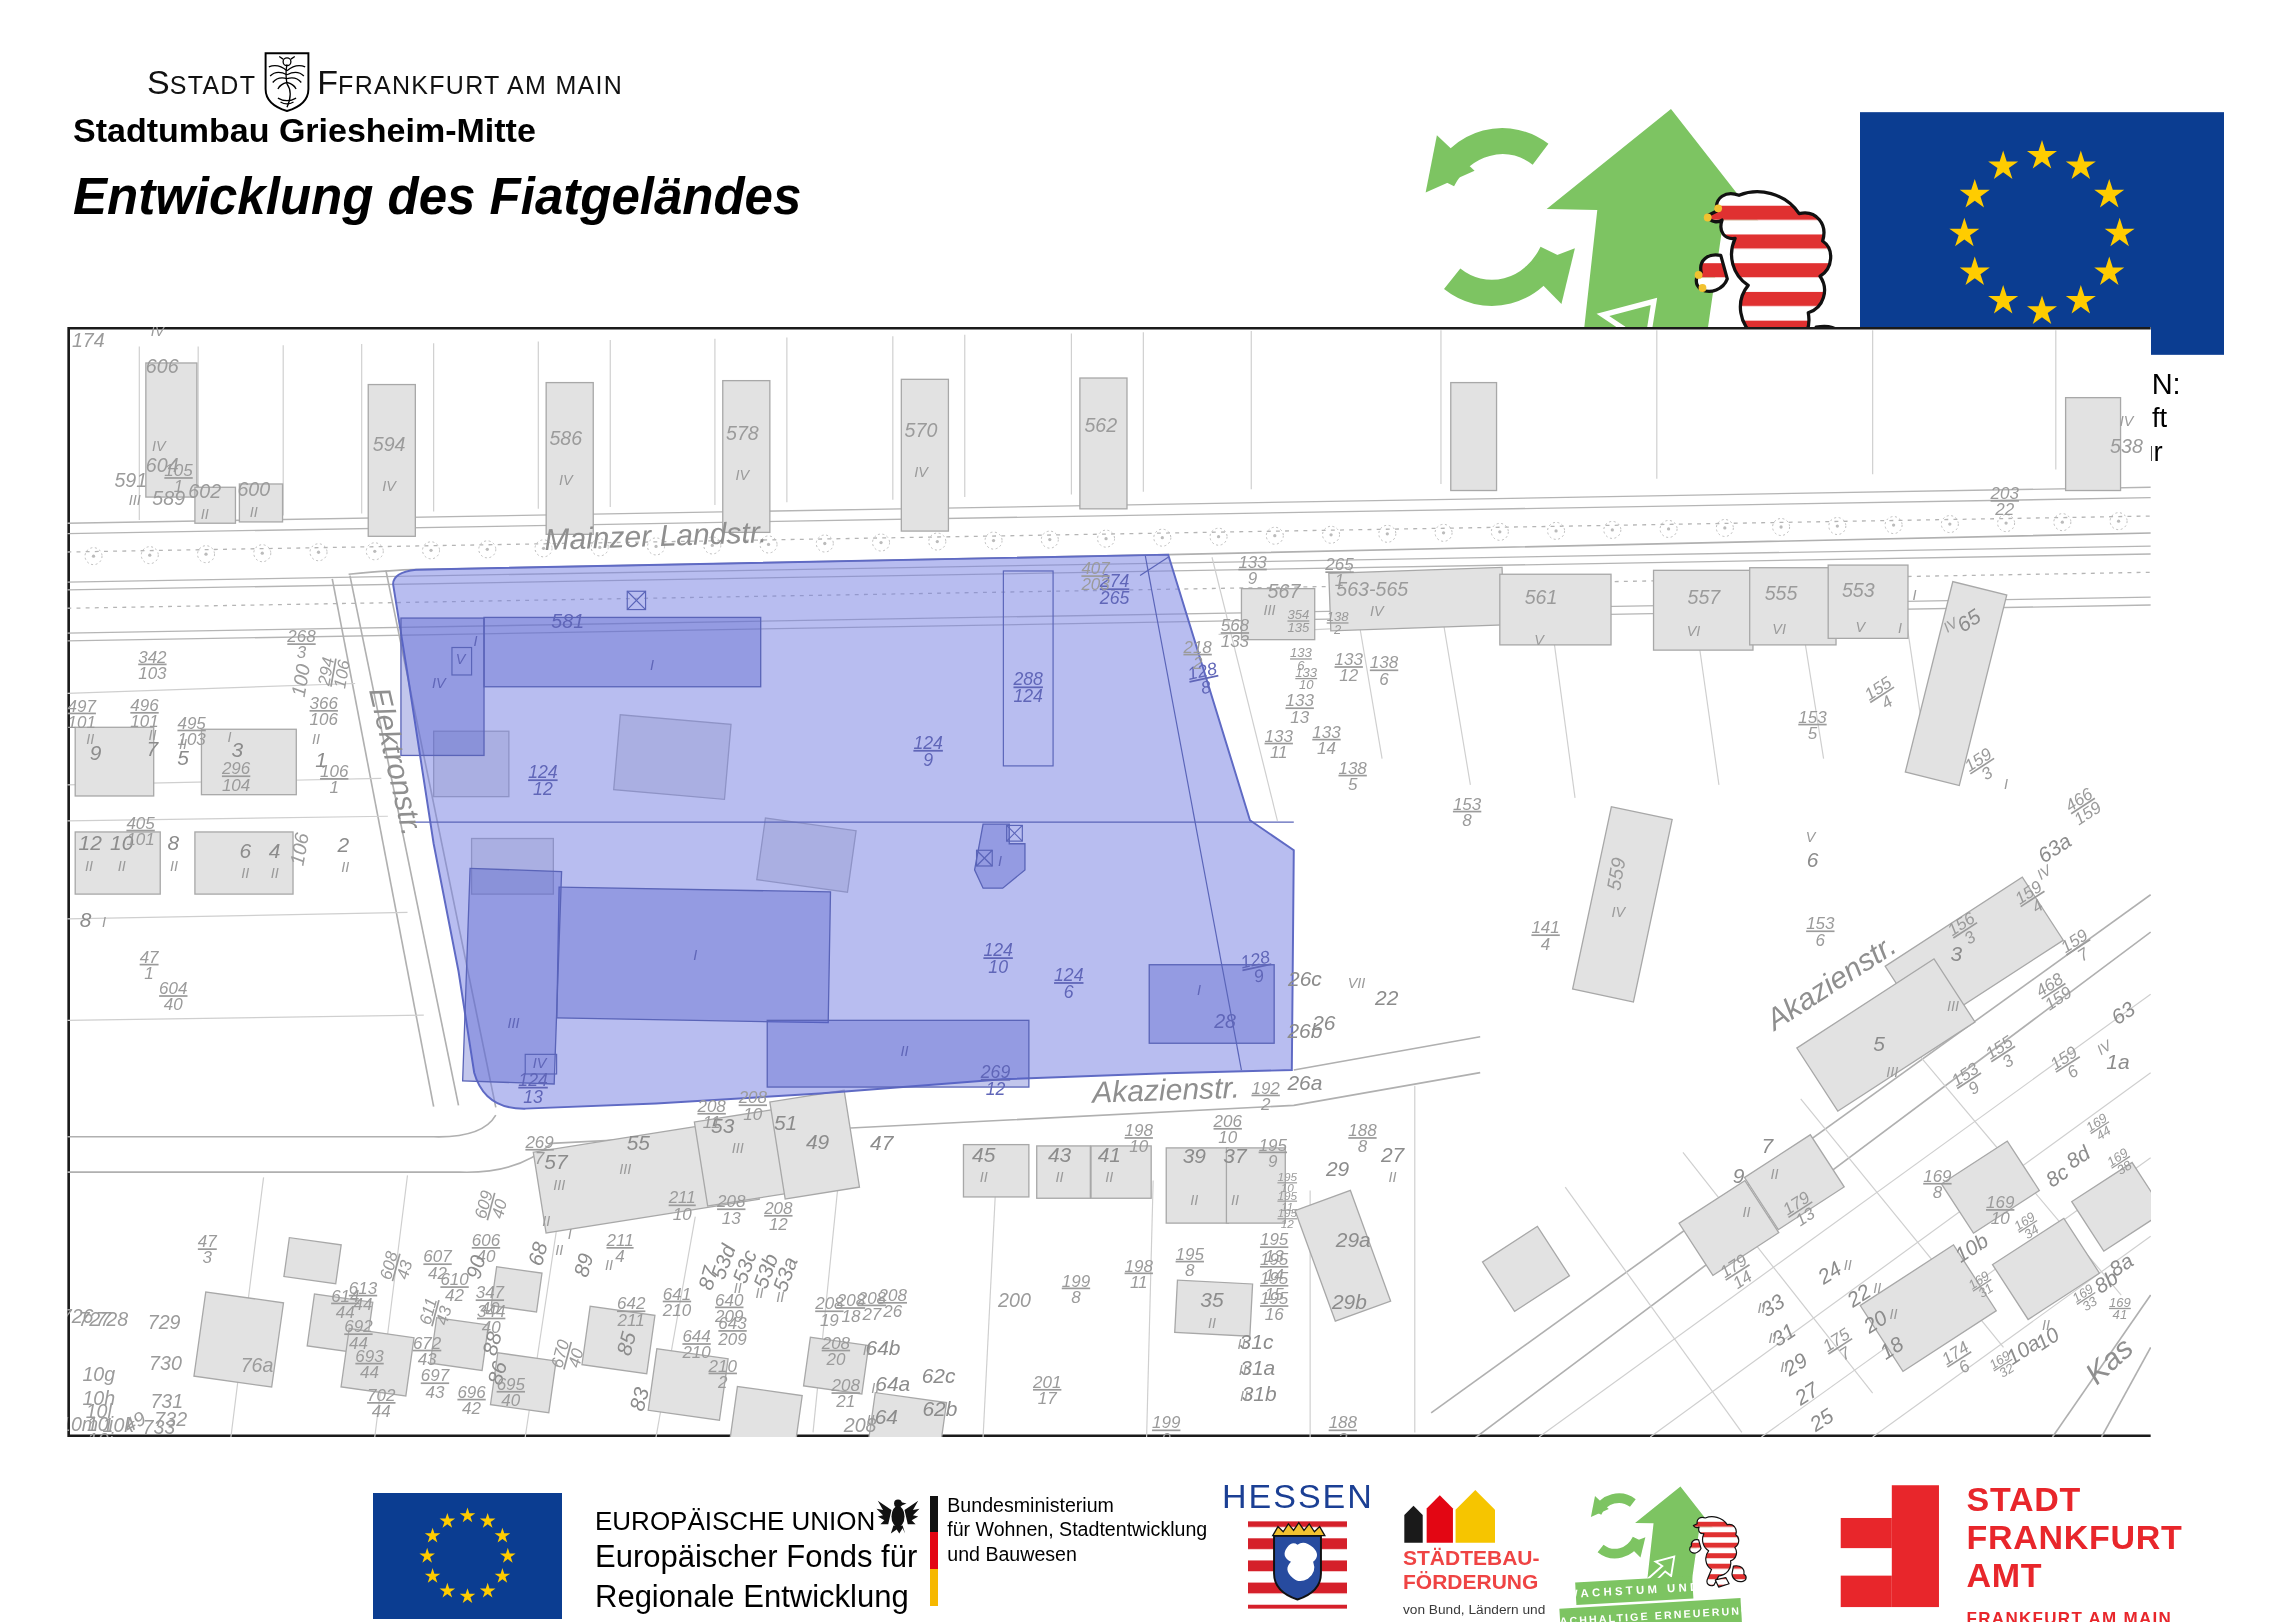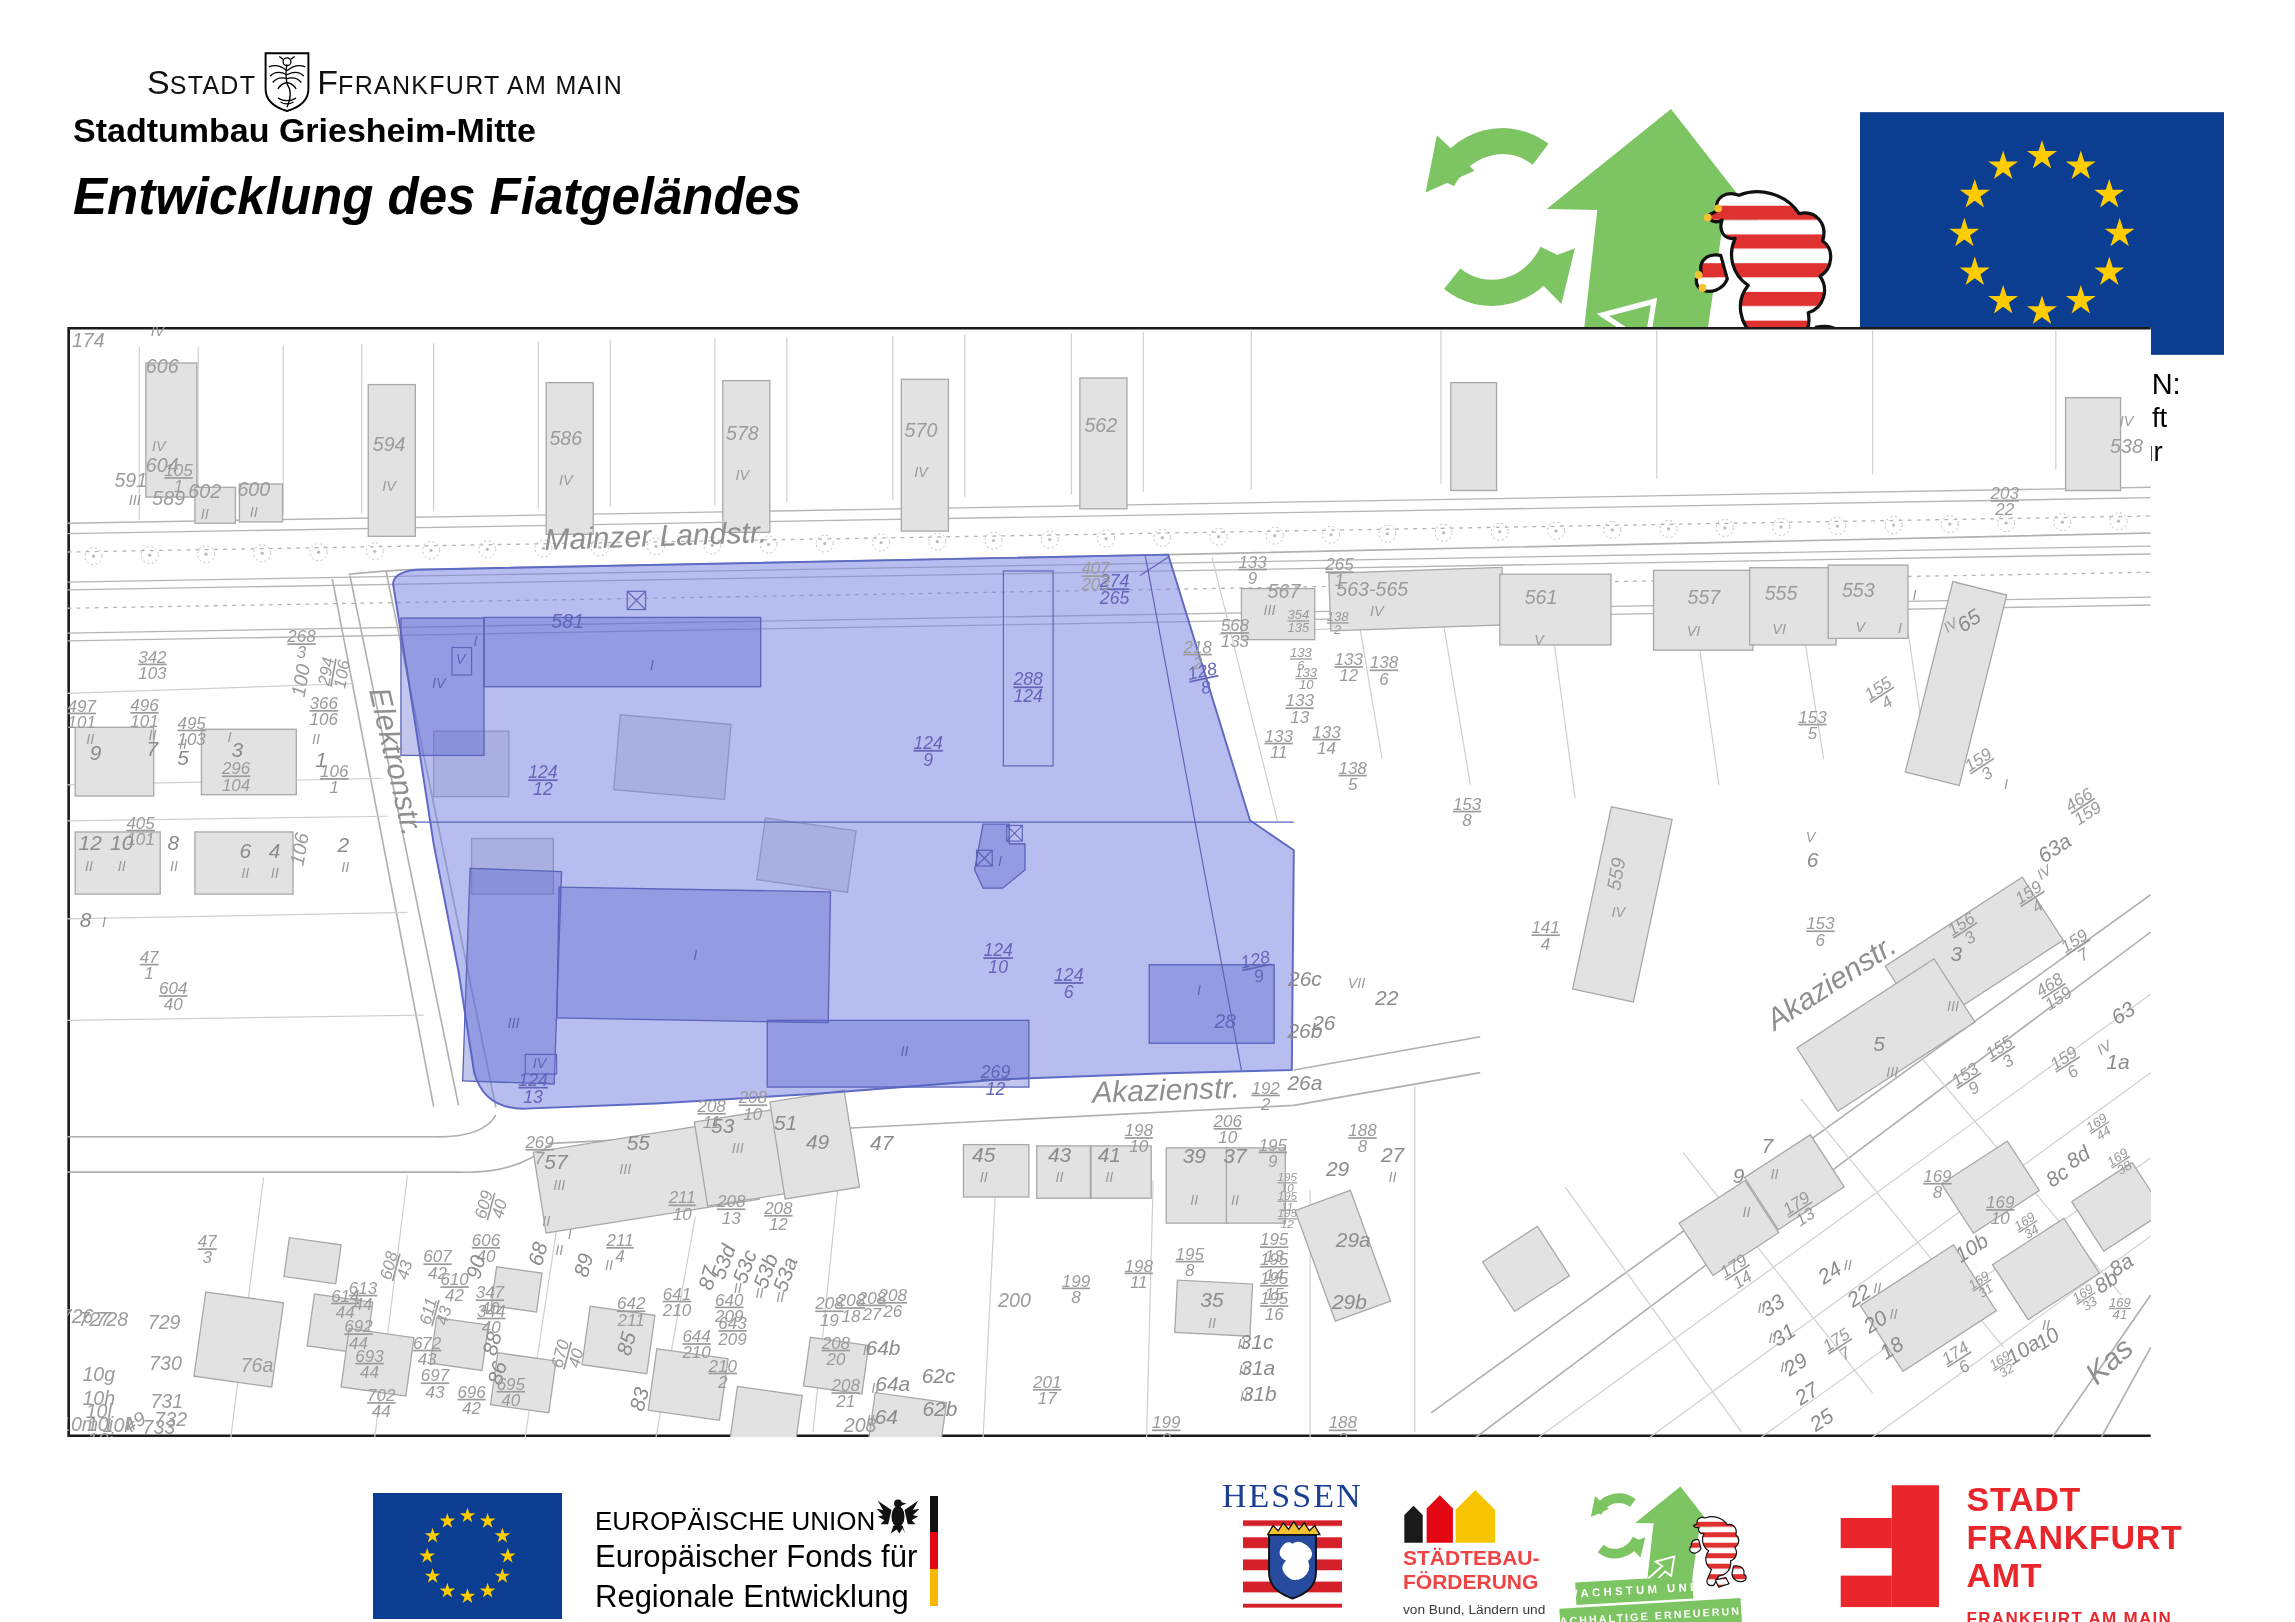--- a/index.html
+++ b/index.html
@@ -28,21 +28,21 @@
   
   #map{left:67px;top:327px;width:2084px;height:1110px;background:#fff;}
   
   .ftxt{color:#000;}
   #f-eu{left:366px;top:1493px;display:flex;}
   #f-eu .t1{font-size:26px;}
   #f-eu .t2{font-size:31px;line-height:1.3;}
   #f-bund{left:875px;top:1493px;display:flex;align-items:flex-start;}
   #f-bund .txt{font-size:19.6px;line-height:1.25;font-weight:500;}
   #f-hessen{left:1222px;top:1477px;text-align:center;}
-  #f-hessen .t{color:#1b3f94;font-size:34px;letter-spacing:2px;font-family:Liberation Serif, serif;}
+  #f-hessen .t{color:#1b3f94;font-size:34px;letter-spacing:2px;}
   #f-stf{left:1403px;top:1490px;}
   #f-stf .t1{font-size:21px;font-weight:bold;color:#ef4444;line-height:1.15;}
   #f-stf .t2{font-size:13.7px;color:#3a3a3a;line-height:1.25;margin-top:6.5px;}
   #prog-small{left:1560px;top:1485px;transform:scale(.365);transform-origin:top left;}
   #f-spa{left:1838px;top:1480px;display:flex;}
   #f-spa .t1{color:#e8262b;font-size:34px;font-weight:bold;line-height:1.12;letter-spacing:0.7px;}
   #f-spa .t2{color:#e8262b;font-size:17px;font-weight:bold;margin-top:14.4px;letter-spacing:1.3px;}
 </style>
 </head>
 <body>
@@ -748,20 +748,25 @@
     <g fill="#111">
       <ellipse cx="35" cy="36" rx="10" ry="16"></ellipse>
       <circle cx="35" cy="16" r="6"></circle>
         <polygon points="39,14 48,16 39,20"></polygon>
       <path d="M25,26 L4,12 L12,26 L2,24 L12,34 L4,36 L14,42 L8,48 L20,48 Z"></path>
       <path d="M45,26 L66,12 L58,26 L68,24 L58,34 L66,36 L56,42 L62,48 L50,48 Z"></path>
       <path d="M28,50 L24,62 L33,56 L37,62 L42,54 L46,62 L42,50 Z"></path>
     </g>
   </svg>
   <div style="width:7.9px;height:110px;margin:2.6px 9.2px 0 9.2px;background:linear-gradient(#111 33%,#e30613 33%,#e30613 66%,#f6b800 66%);"></div>
+  <div class="txt">
+    <div>Bundesministerium</div>
+    <div>für Wohnen, Stadtentwicklung</div>
+    <div>und Bauwesen</div>
+  </div>
 </div>
 
 <div class="abs" id="f-hessen">
   <div class="t">HESSEN</div>
   <svg width="99" height="98" viewBox="0 0 152 150">
     <defs>
       <pattern id="hstripes" width="152" height="34" patternUnits="userSpaceOnUse">
         <rect width="152" height="17" fill="#d5202a"></rect>
           <rect y="17" width="152" height="17" fill="#fff"></rect>
       </pattern>

